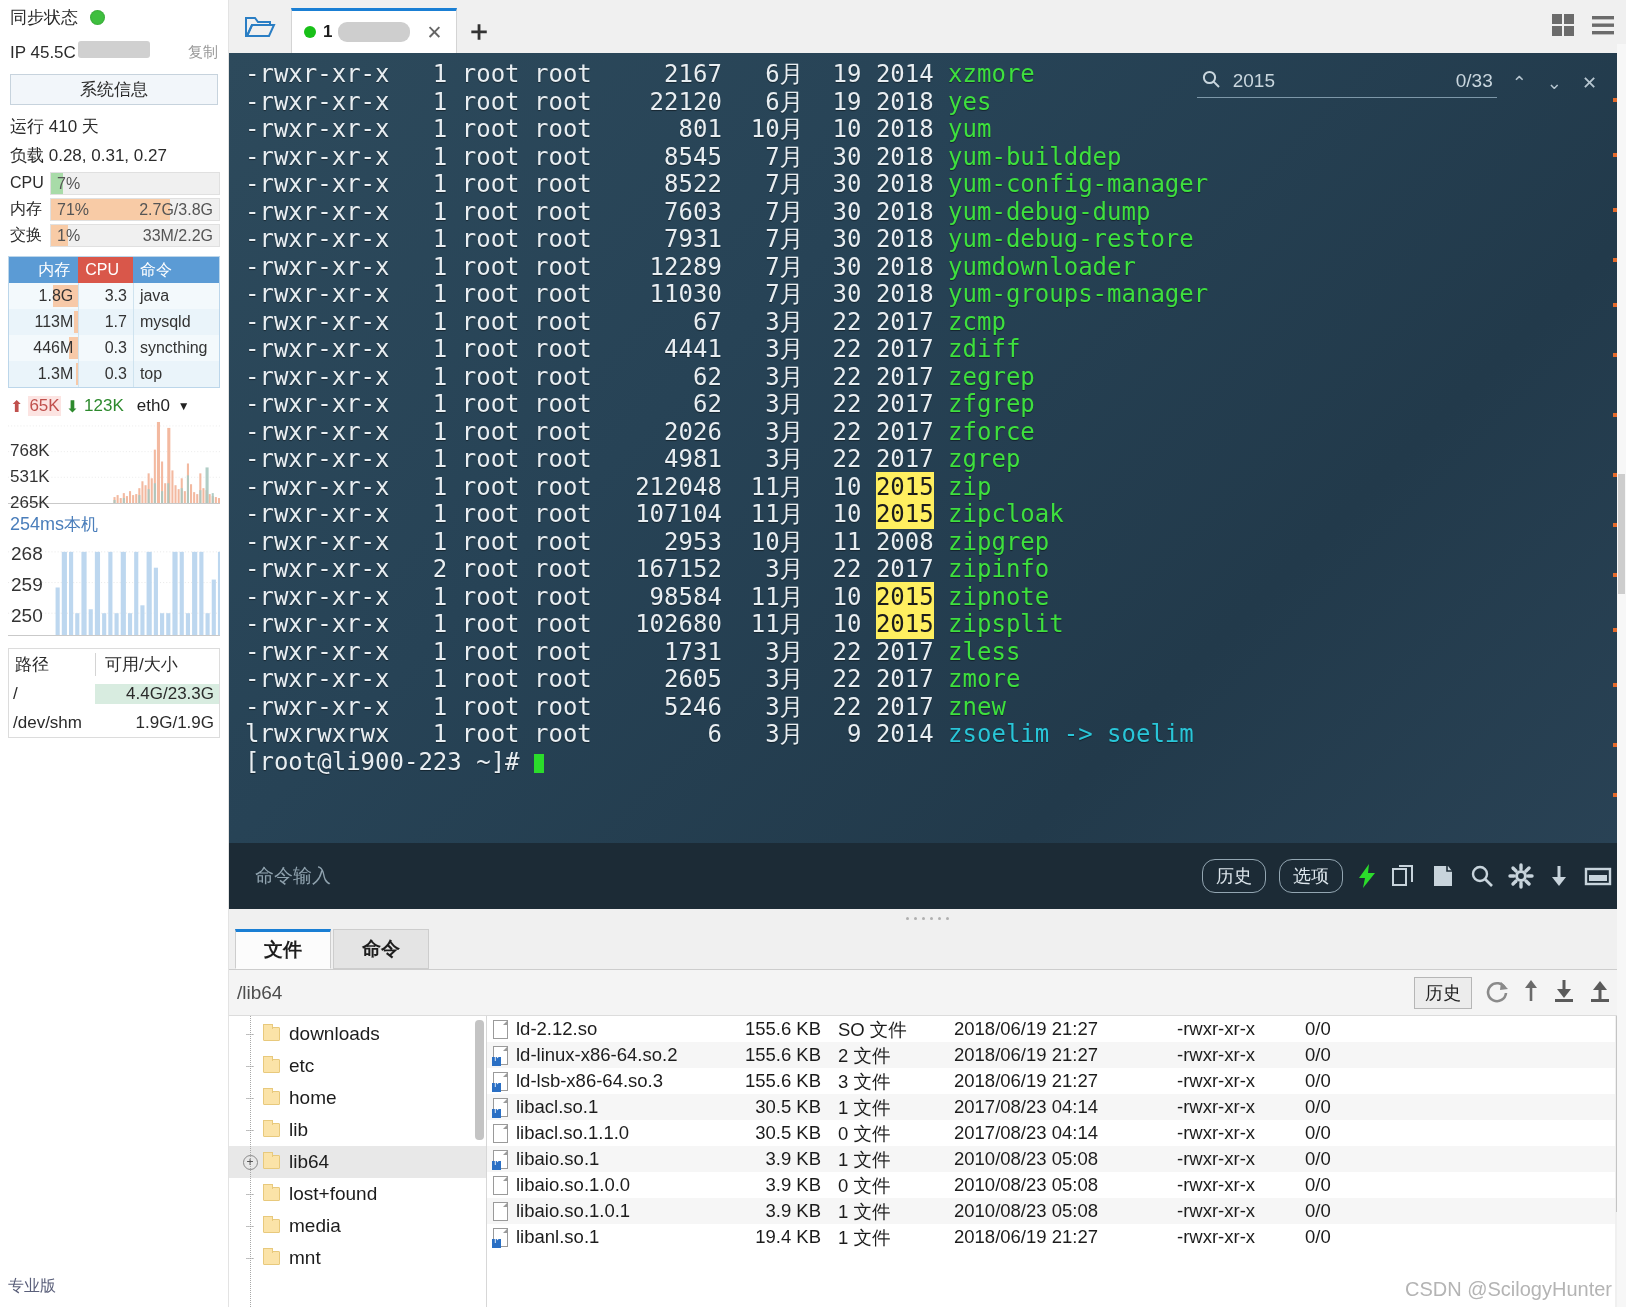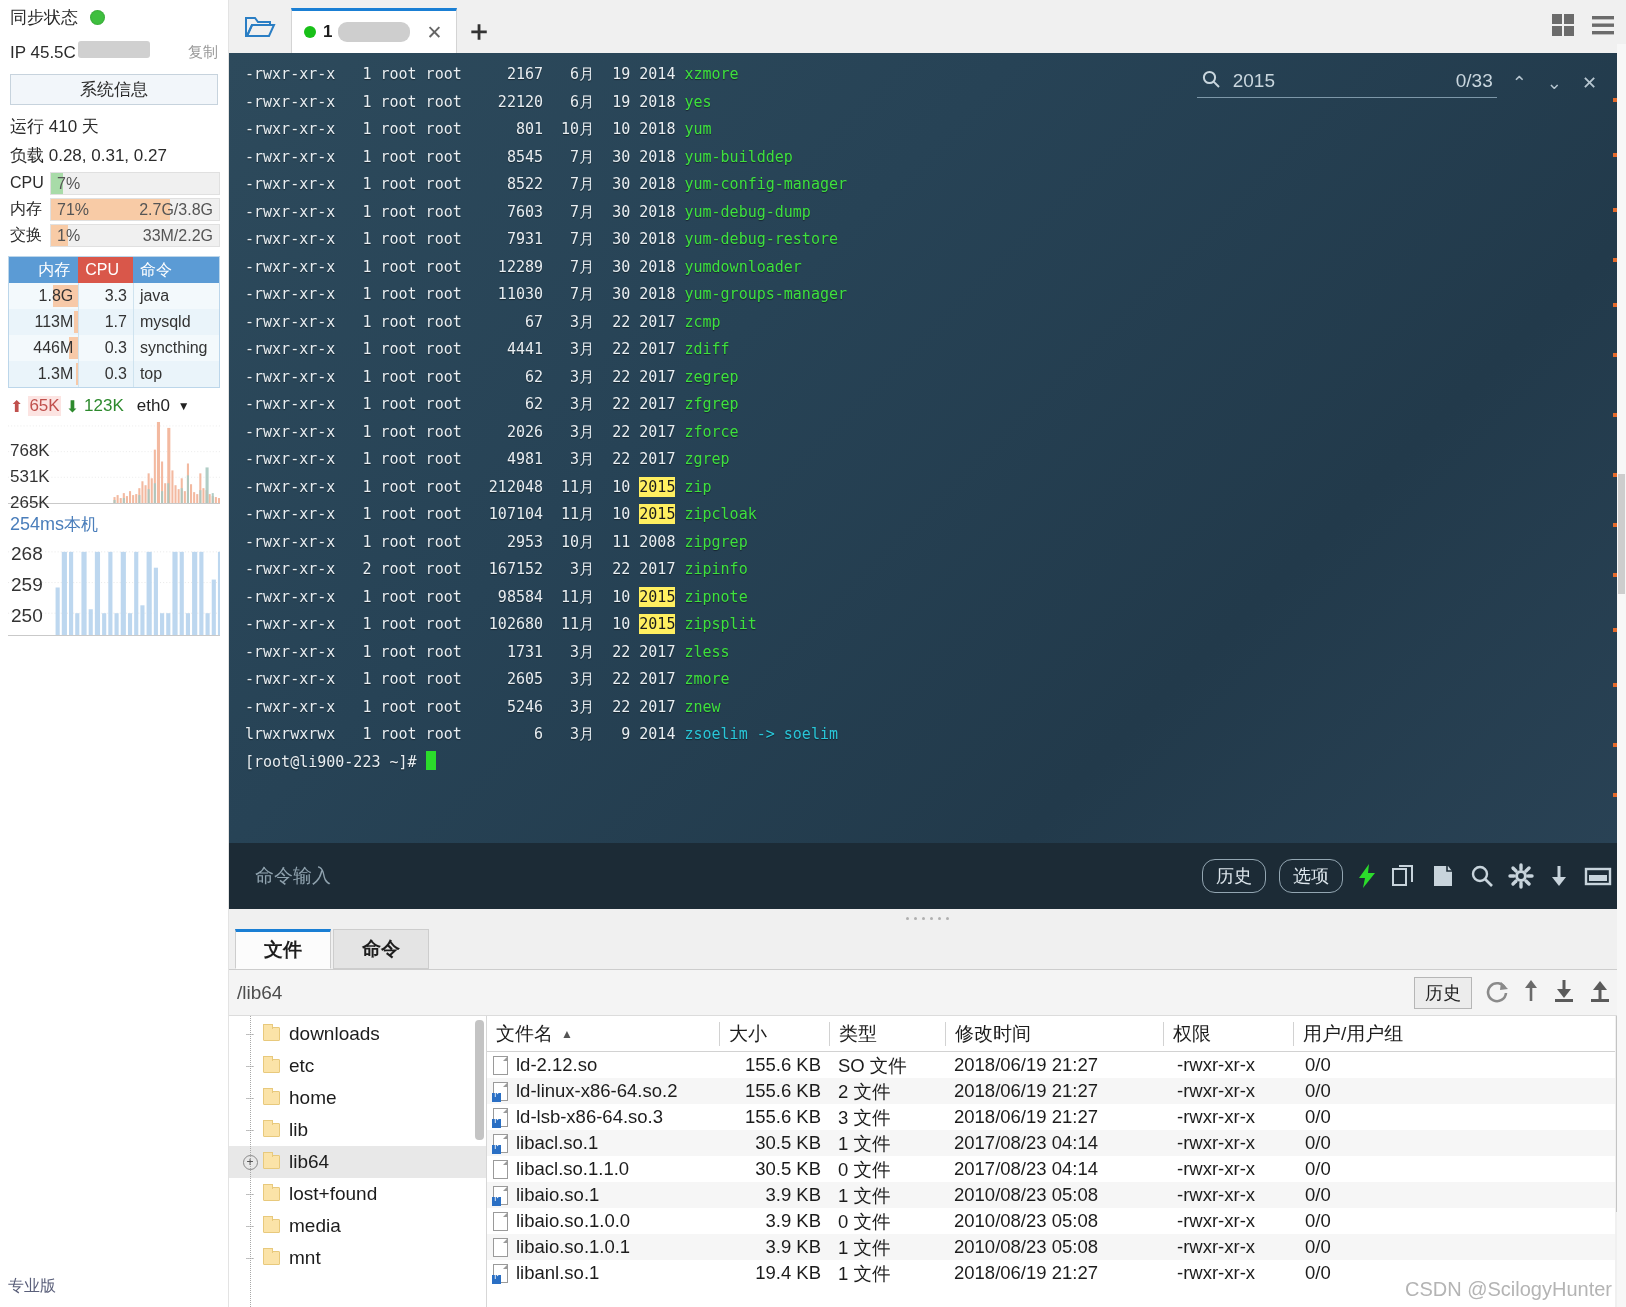--- a/index.html
+++ b/index.html
@@ -239,21 +239,21 @@
     padding: 2px 4px 4px 4px; min-width: 300px;
   }
   .ts-query { color: #c9d6de; font-size: 19px; }
   .ts-count { color: #c9d6de; font-size: 19px; margin-left: auto; padding-left: 40px; }
   .ts-btn { color: #b7c6d0; font-size: 18px; padding: 0 5px; }
 
   .term-body {
     flex: 1; min-height: 0;
     padding: 8px 0 0 16px;
     font-family: "DejaVu Sans Mono", monospace;
-    font-size: 15px; line-height: 27.5px;
+    font-size: 24px; line-height: 27.5px;
     white-space: pre;
     overflow: hidden;
     color: #e8eef2;
     text-shadow: 0 1px 1px rgba(0,0,0,.45);
   }
   .t-perm { color: #e8eef2; }
   .t-name { color: #3ee03e; }
   .t-link { color: #29c6d8; }
   .t-hl { background: #ffef60; color: #1c1c1c; text-shadow: none; padding: 1px 0; }
   .t-prompt { color: #e8eef2; }
@@ -622,20 +622,34 @@
               <rect x="203" y="14" width="2" height="84"></rect>
           </g>
         </svg>
         <div class="ylabels">
           <div>268</div>
           <div>259</div>
           <div>250</div>
         </div>
       </div>
 
+      <div class="disk">
+        <div class="disk-head">
+          <div class="p">路径</div>
+          <div class="s">可用/大小</div>
+        </div>
+        <div class="disk-row">
+          <div class="p">/</div>
+          <div class="s hl">4.4G/23.3G</div>
+        </div>
+        <div class="disk-row">
+          <div class="p">/dev/shm</div>
+          <div class="s">1.9G/1.9G</div>
+        </div>
+      </div>
 
       <div class="edition">专业版</div>
     </div>
 
     <div class="right">
 
       <div class="tabbar">
         <div class="folder-btn">
           <svg width="32" height="26" viewBox="0 0 32 26">
             <path d="M2 22 L2 4 L11 4 L14 8 L26 8 L26 11 L8 11 L3 22 Z" fill="none" stroke="#2a7ec4" stroke-width="2"></path>
@@ -856,31 +870,20 @@
                 </div>
                 <div class="tree-item">
                   <span class="tree-dots">┈</span>
                   <span class="folder-ic"></span>
                   <span>mnt</span>
                 </div>
               </div>
           </div>
 
           <div class="fb-list">
-            <div class="fl-head">
-              <div class="col-name">
-                <span>文件名</span>
-                  <span class="sort-caret">▲</span>
-              </div>
-              <div class="col-size">大小</div>
-              <div class="col-type">类型</div>
-              <div class="col-time">修改时间</div>
-              <div class="col-perm">权限</div>
-              <div class="col-user">用户/用户组</div>
-            </div>
             <div id="rows-host">
                 <div class="fl-row">
                   <div class="c-name">
                     <span class="file-ic">
                       <span class="pg"></span>
                       <span class="fold"></span>
                     </span>
                     <span>ld-2.12.so</span>
                   </div>
                   <div class="c-size">155.6 KB</div>

